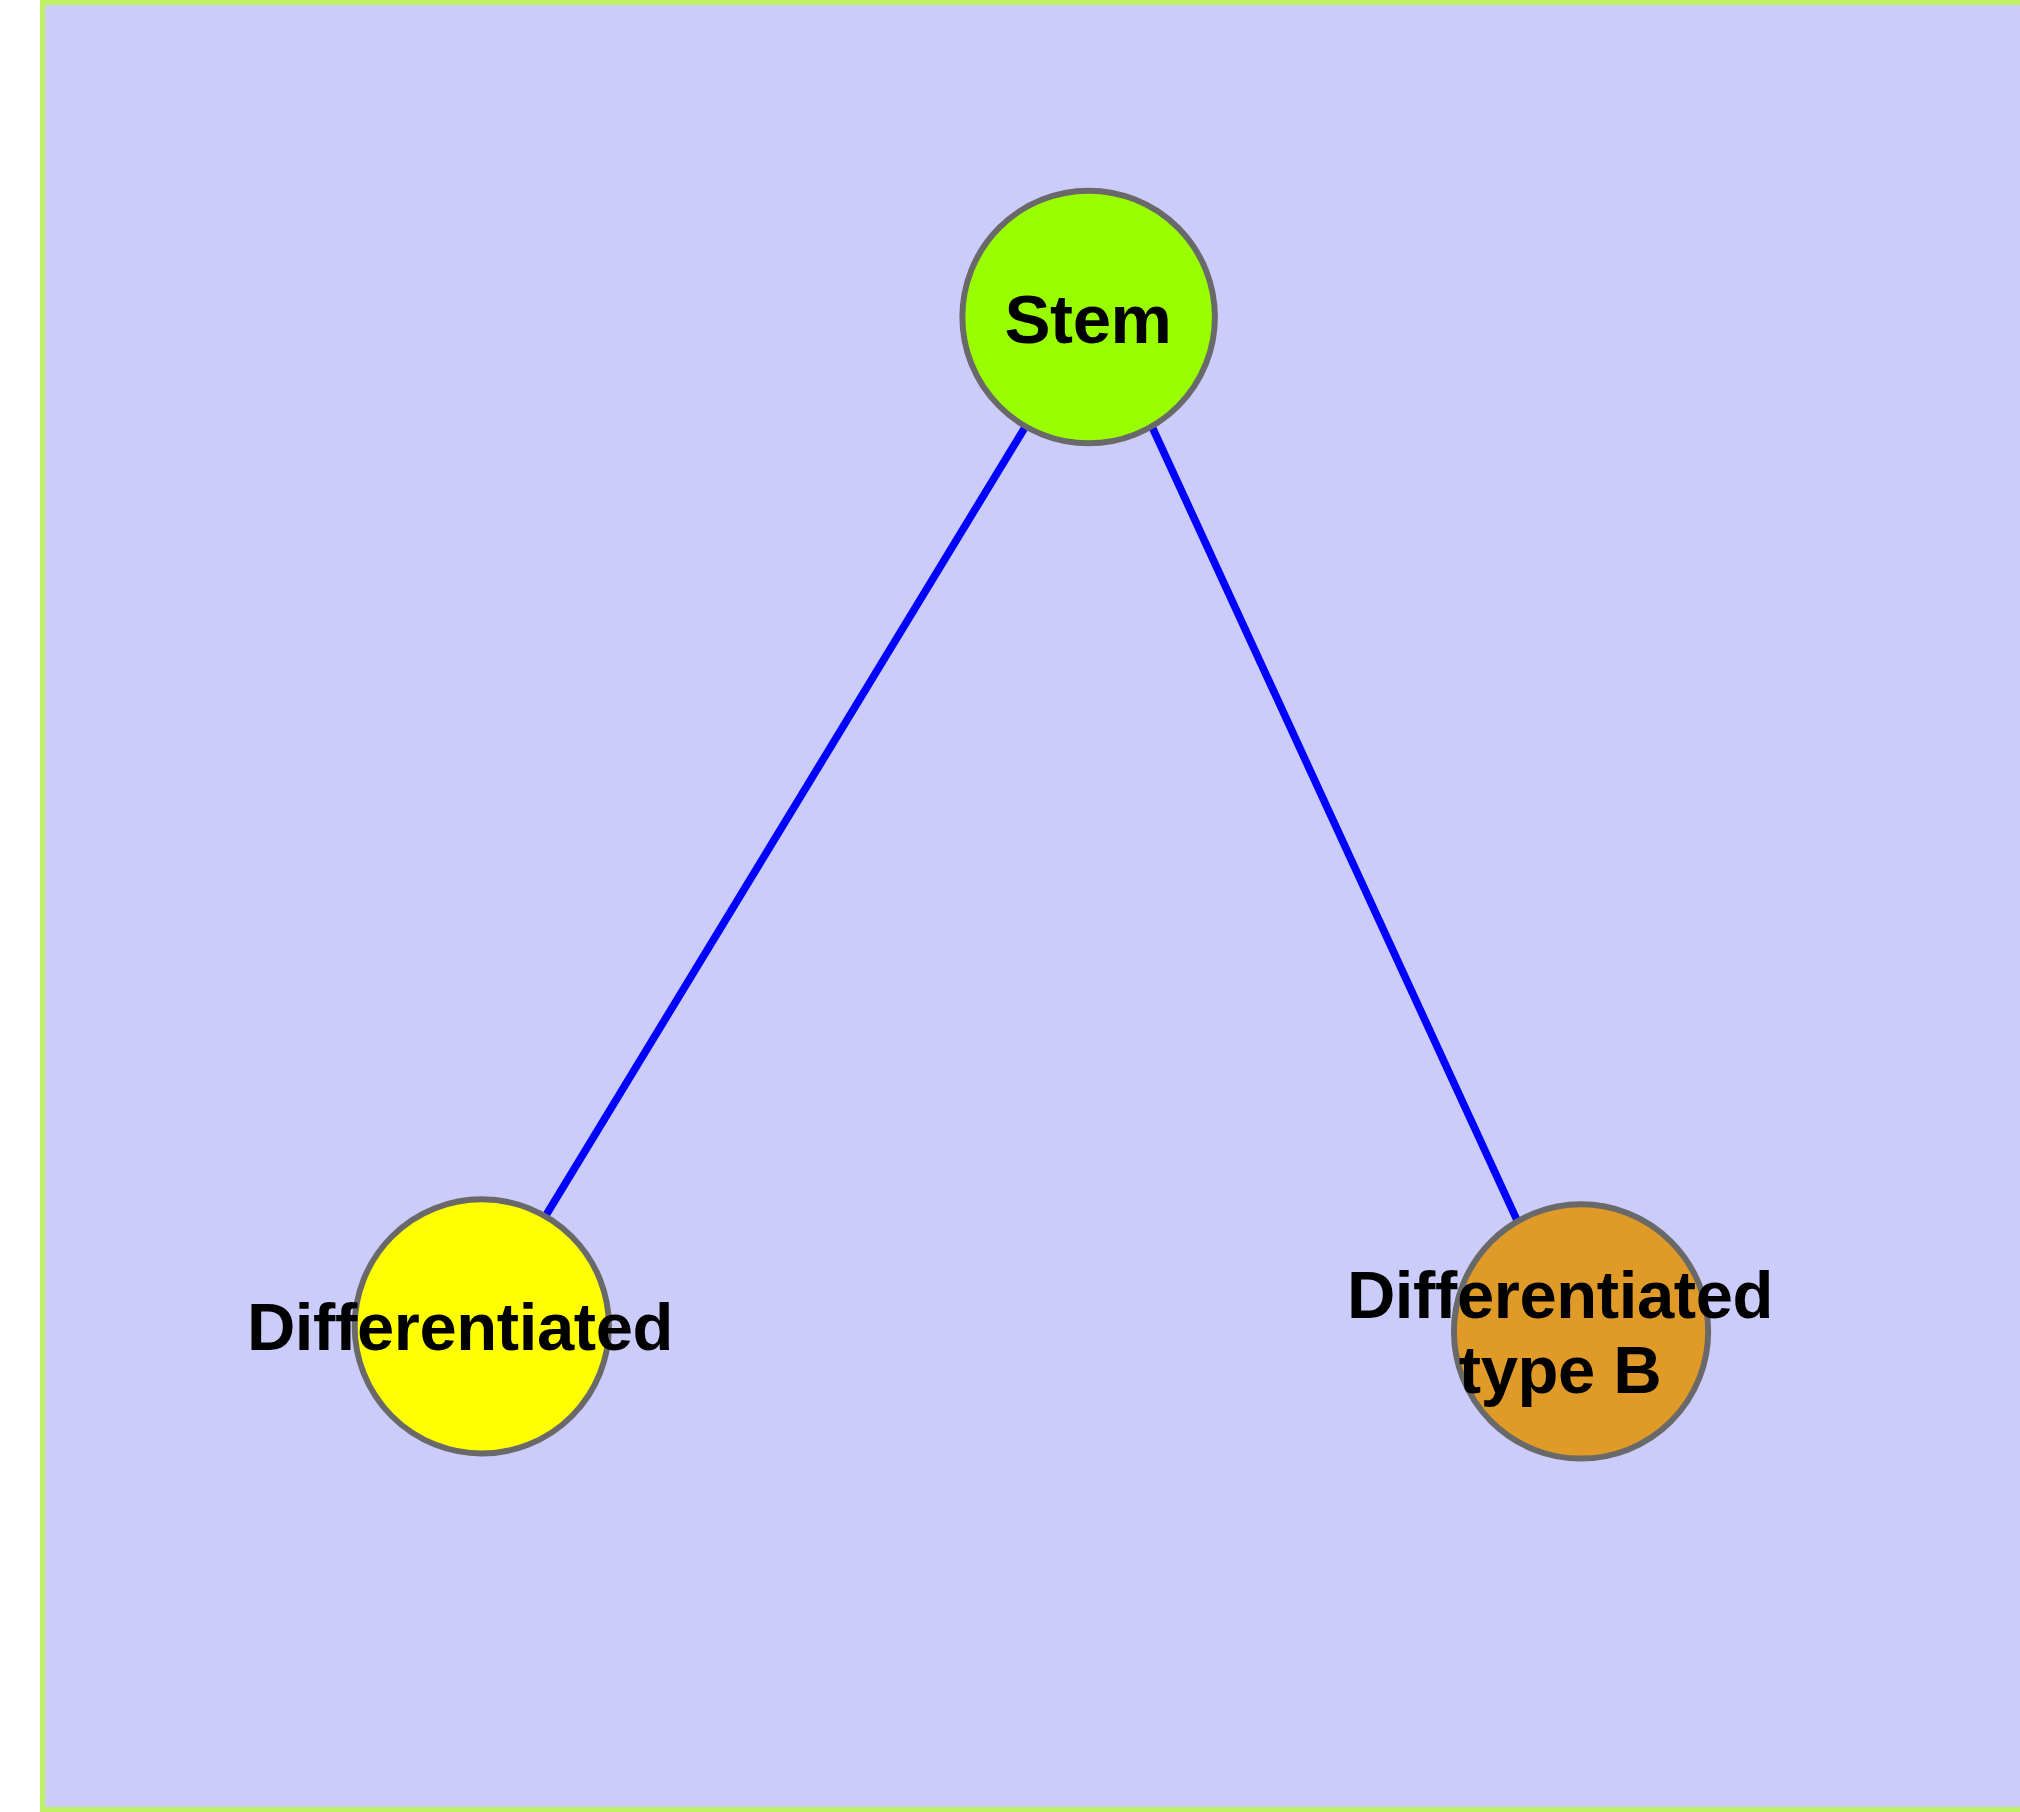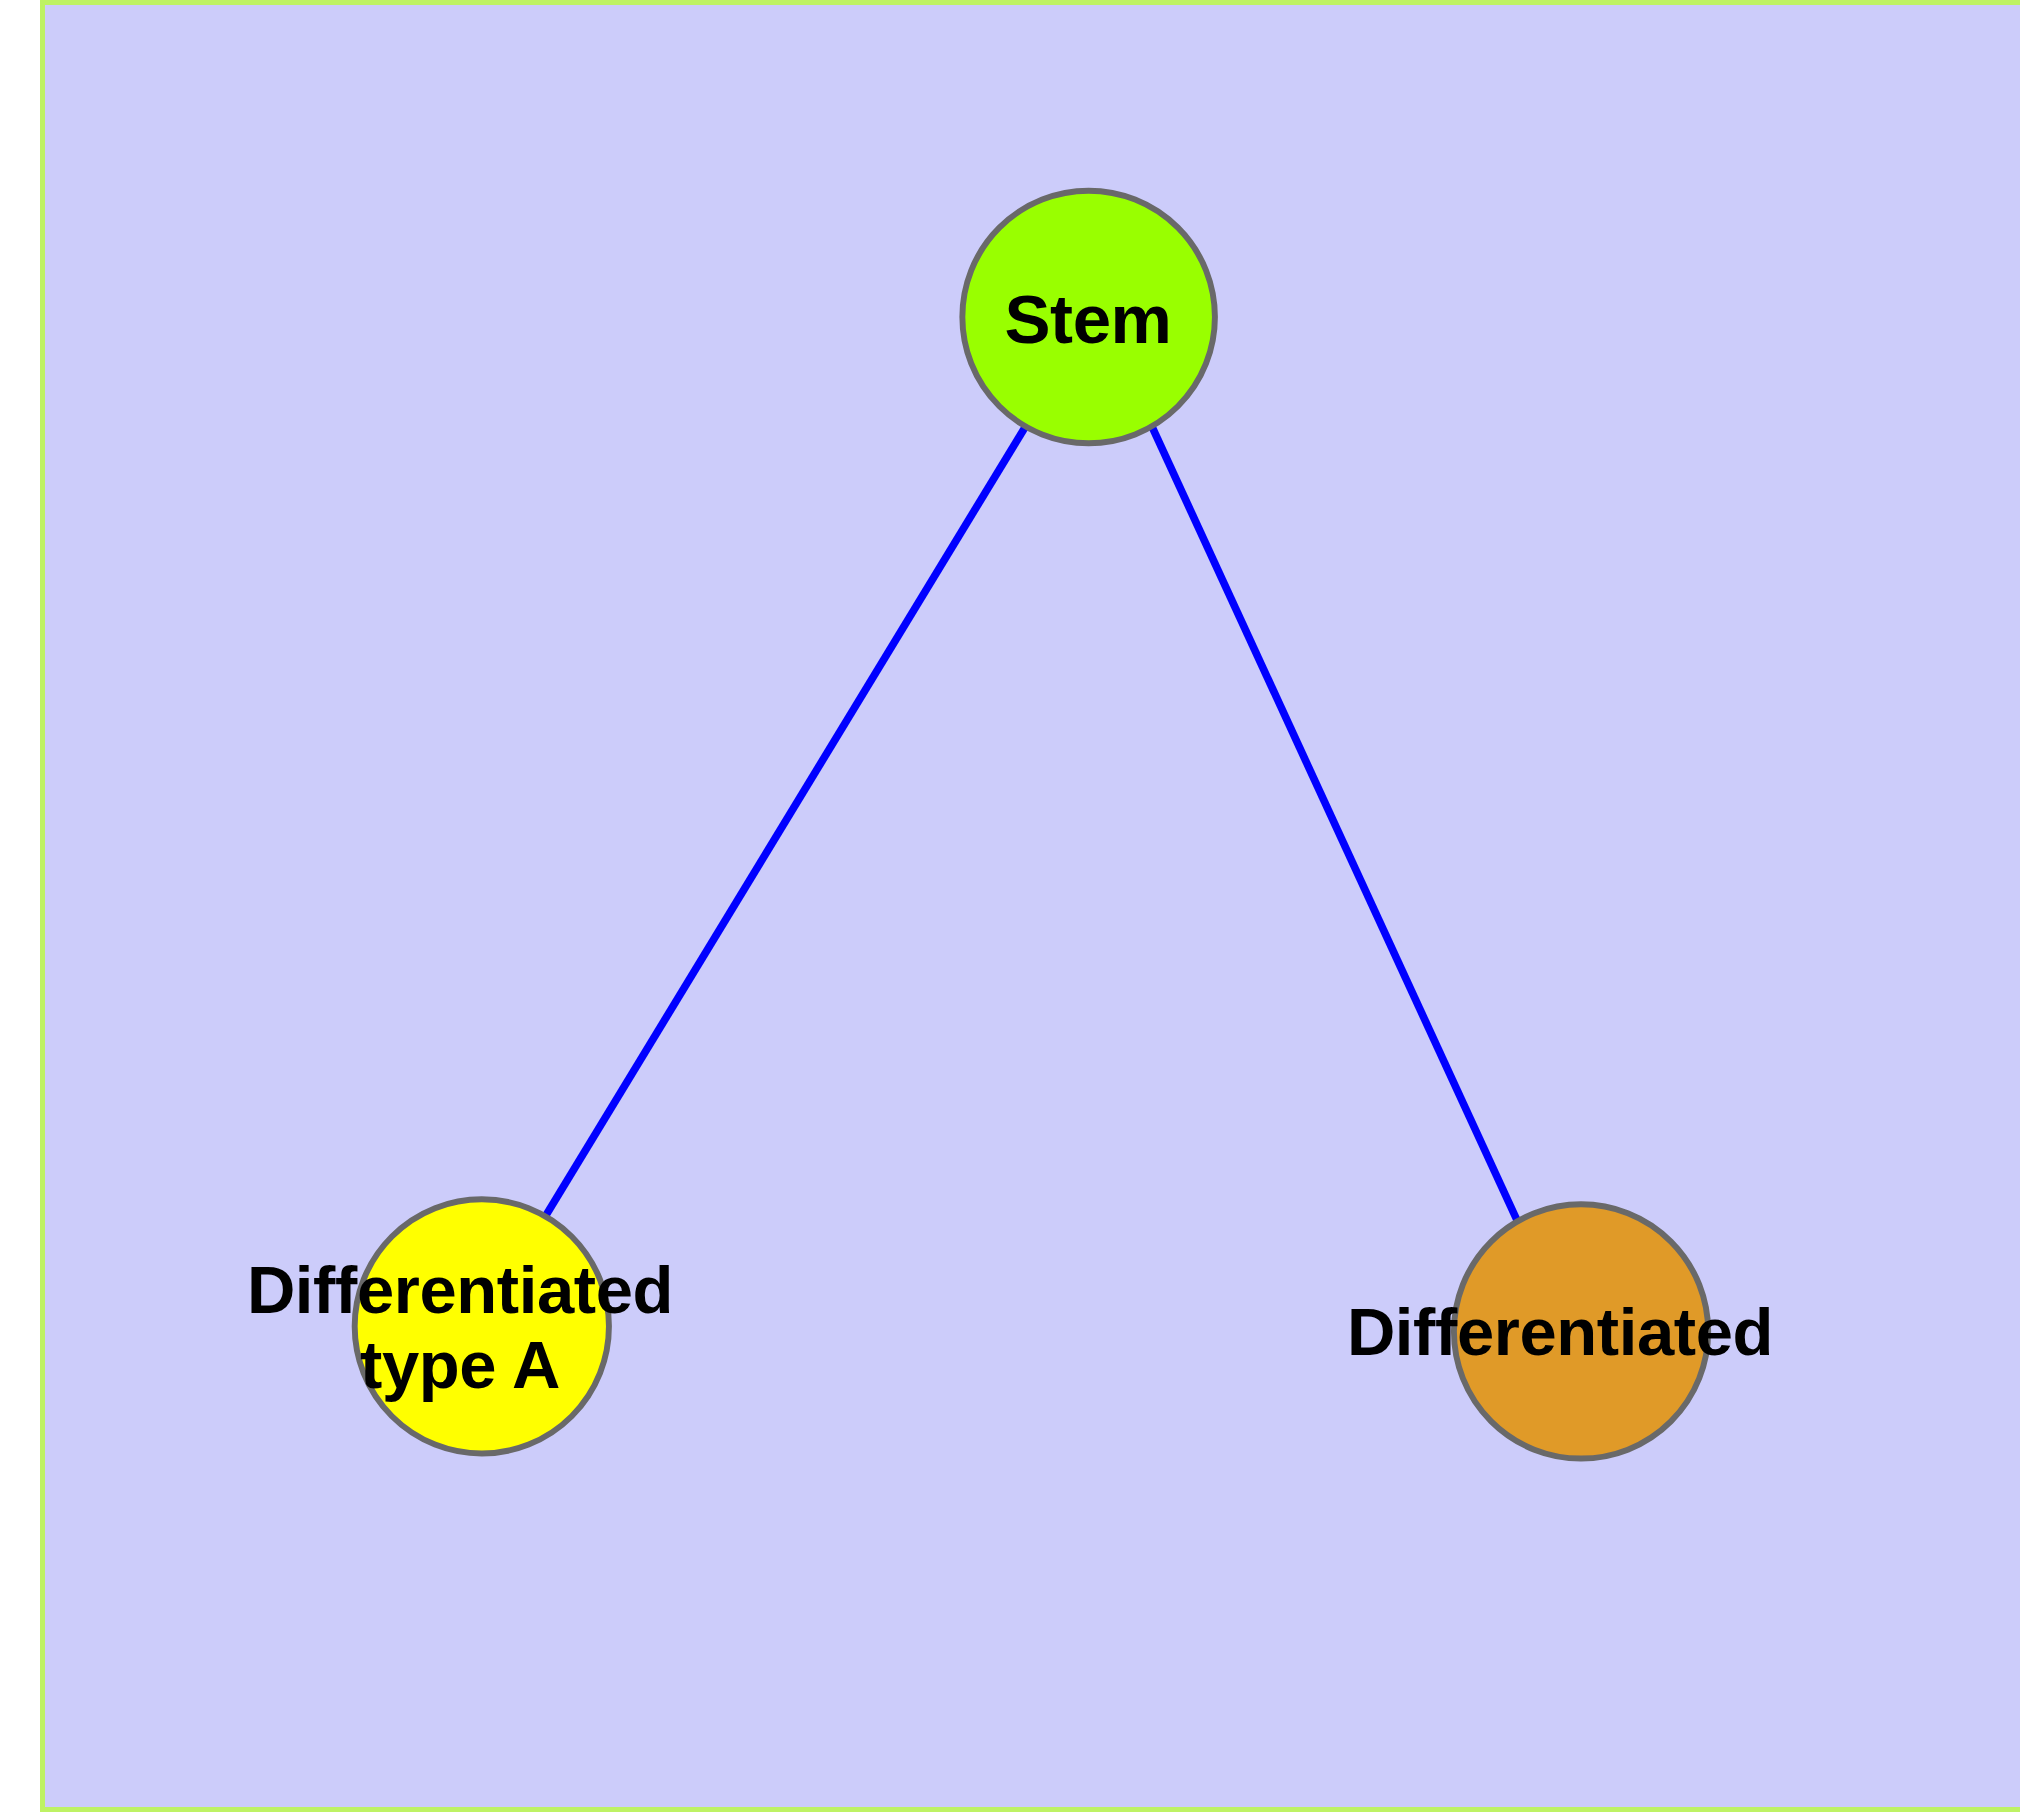--- a/index.html
+++ b/index.html
@@ -72,21 +72,21 @@
       <circle cx="1818" cy="1571" r="150" fill="#e09a28" stroke="#696969" stroke-width="7"></circle>
     </g>
   </svg>
 
   <div class="node-label" id="label-stem" style="left:1048px; top:320px;">
     <span>Stem</span>
   </div>
 
   <div class="node-label" id="label-type-a" style="left:420px; top:1327px;">
     <div>Differentiated</div>
-    <div>type A</div>
   </div>
 
   <div class="node-label" id="label-type-b" style="left:1520px; top:1332px;">
     <div>Differentiated</div>
+    <div>type B</div>
   </div>
 
 </div>
 
 
 </body></html>

